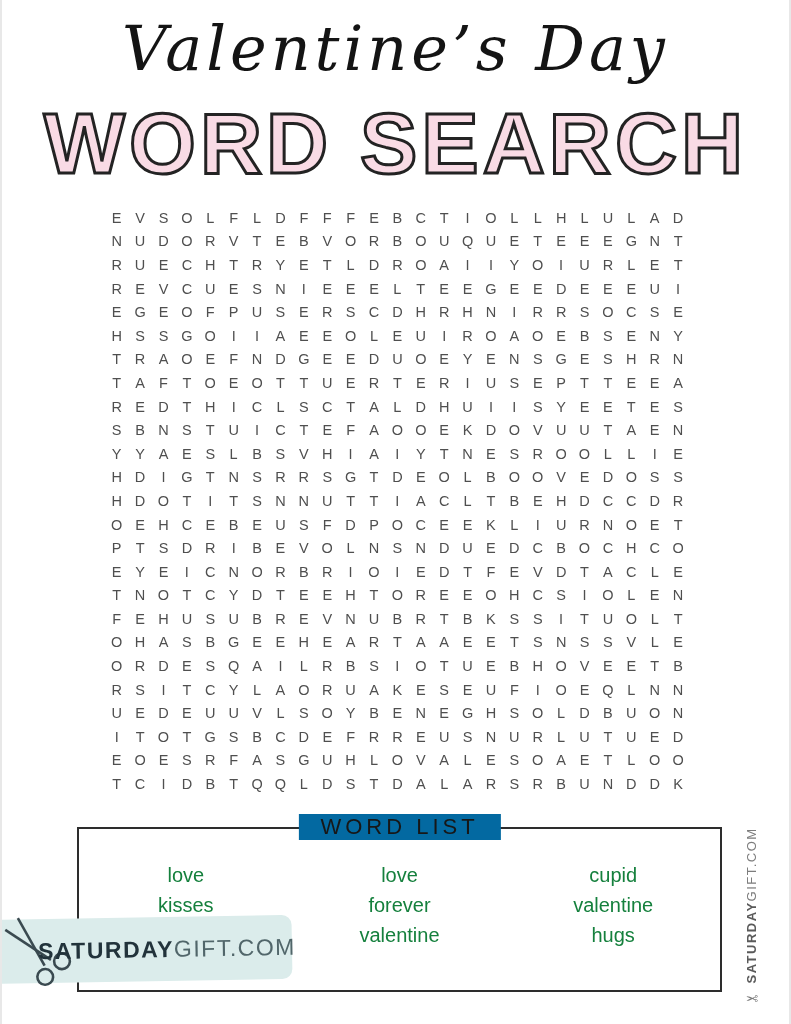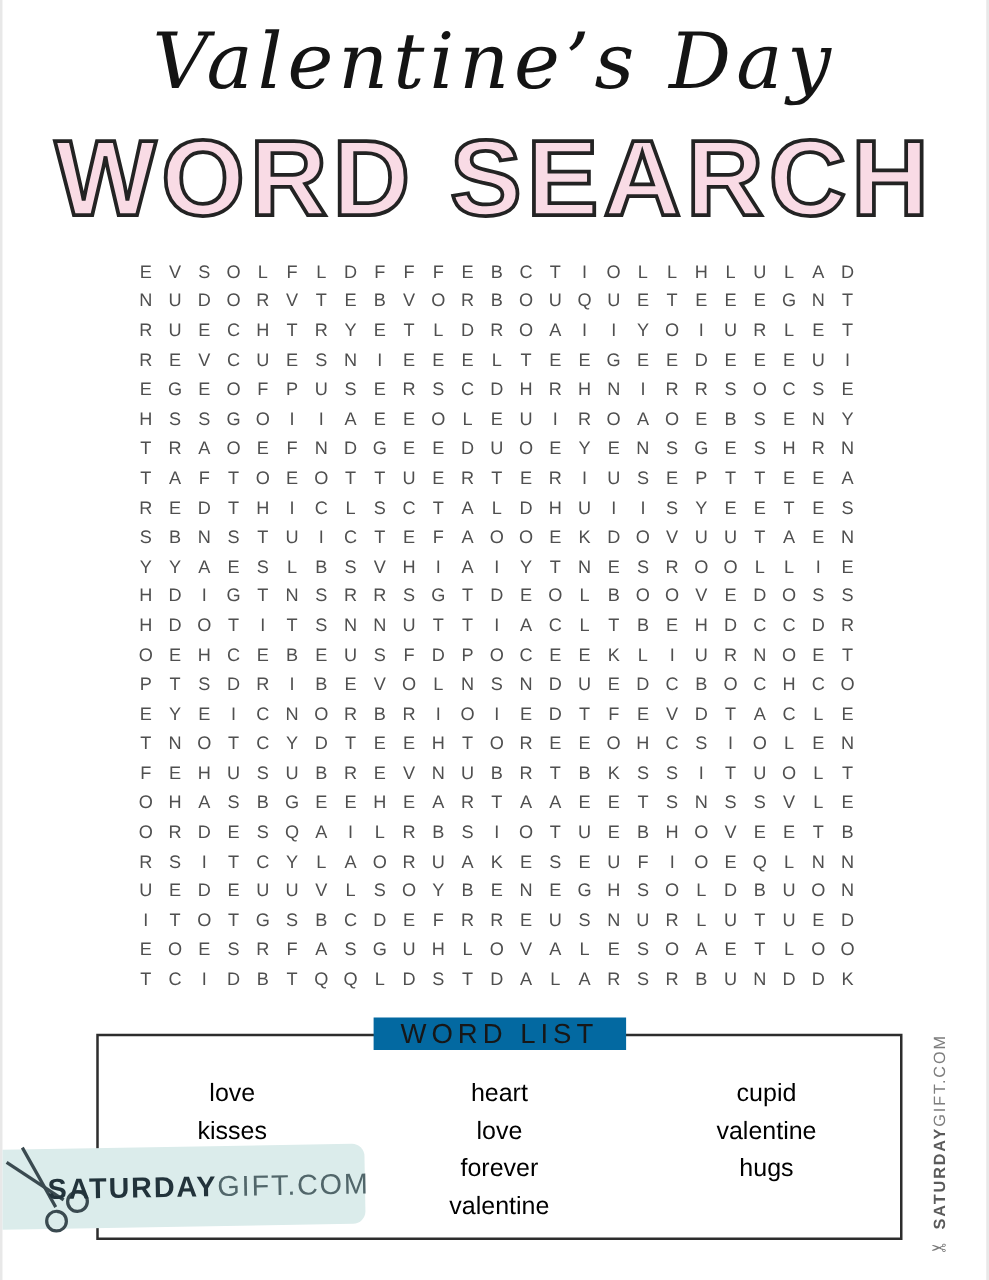--- a/index.html
+++ b/index.html
@@ -34,21 +34,21 @@
     position:absolute; left:75px; top:827px; width:641px; height:161px;
     border:2px solid #2d2d2d;
   }
   .wordlist-label {
     position:absolute; top:-15px; left:50%; transform:translateX(-50%);
     background:#0369a1; padding:0 22px; font-size:22px; letter-spacing:4px;
     color:#171717; white-space:nowrap;
   }
   .columns { display:flex; padding-top:31px; }
   .col { flex:1; text-align:center; }
-  .word { line-height:30px; min-height:30px; font-size:20px; color:#000000; }
+  .word { line-height:30px; min-height:30px; font-size:20px; color:#15803d; }
   
   .banner {
     position:absolute; left:-8px; top:920px; width:298px; height:64px;
     background:#dbeceb; border-radius:0 10px 10px 0;
     transform:rotate(-1deg); transform-origin:left center;
     display:flex; align-items:center; z-index:5;
   }
   .banner-scissors { position:absolute; left:0px; top:-11px; }
   .banner-text { margin-left:44px; white-space:nowrap; position:relative; z-index:2; }
   .banner .b-bold  { font-weight:800; font-size:23px; letter-spacing:1.5px; color:#22333b; }
@@ -703,21 +703,20 @@
   <div class="wordlist-box">
     <div class="wordlist-label">WORD LIST</div>
     <div class="columns">
       <div class="col">
           <div class="word">love</div>
           <div class="word">kisses</div>
           <div class="word"></div>
           <div class="word"></div>
         </div>
       <div class="col">
-          <div class="word">heart</div>
           <div class="word">love</div>
           <div class="word">forever</div>
           <div class="word">valentine</div>
         </div>
       <div class="col">
           <div class="word">cupid</div>
           <div class="word">valentine</div>
           <div class="word">hugs</div>
         </div>
     </div>

